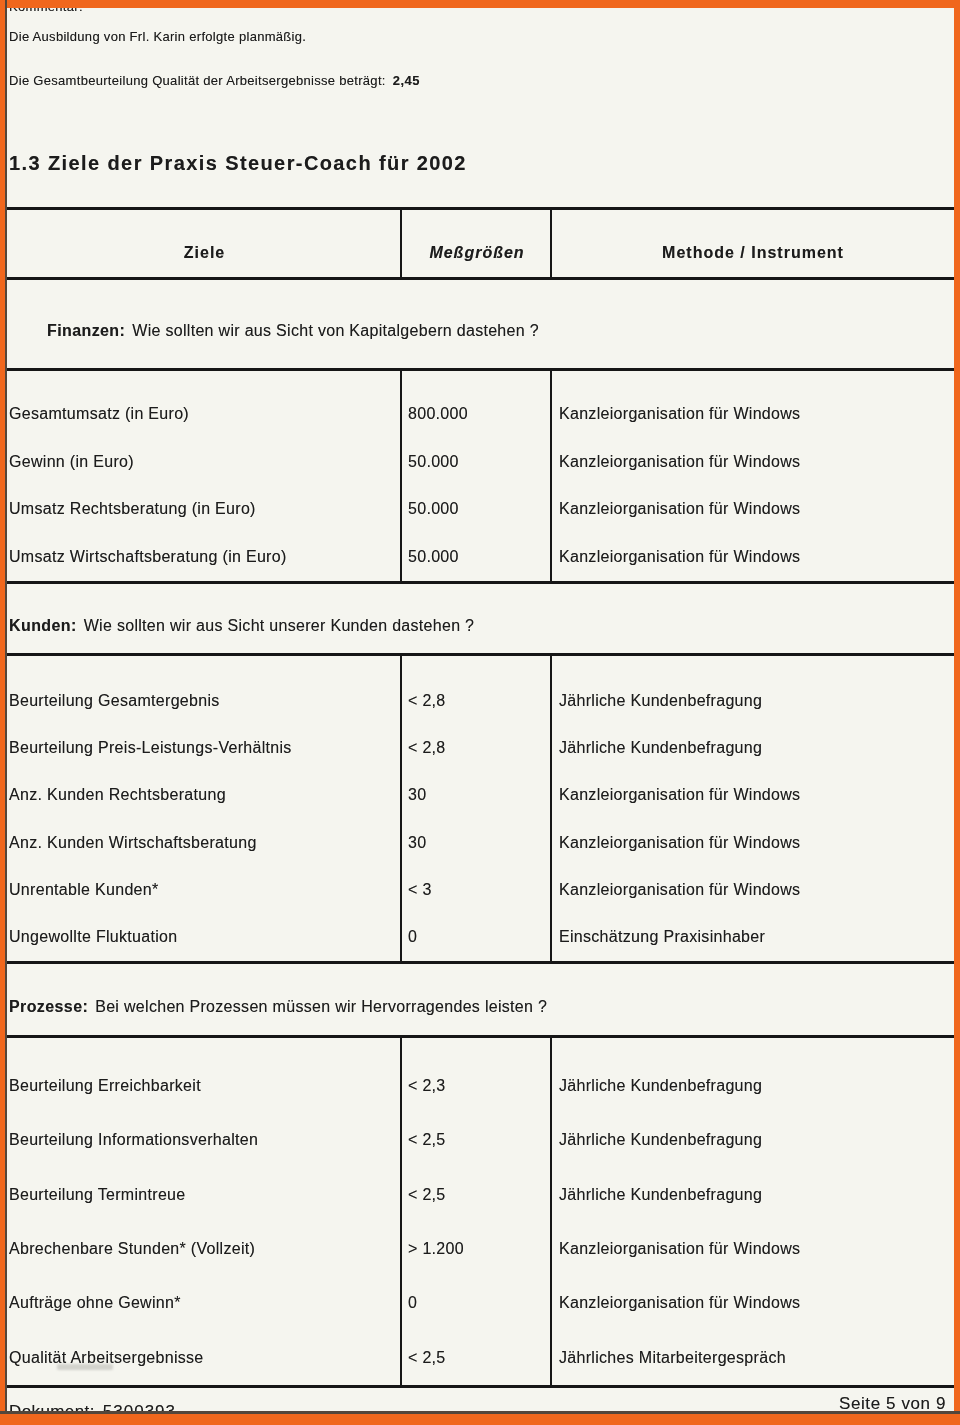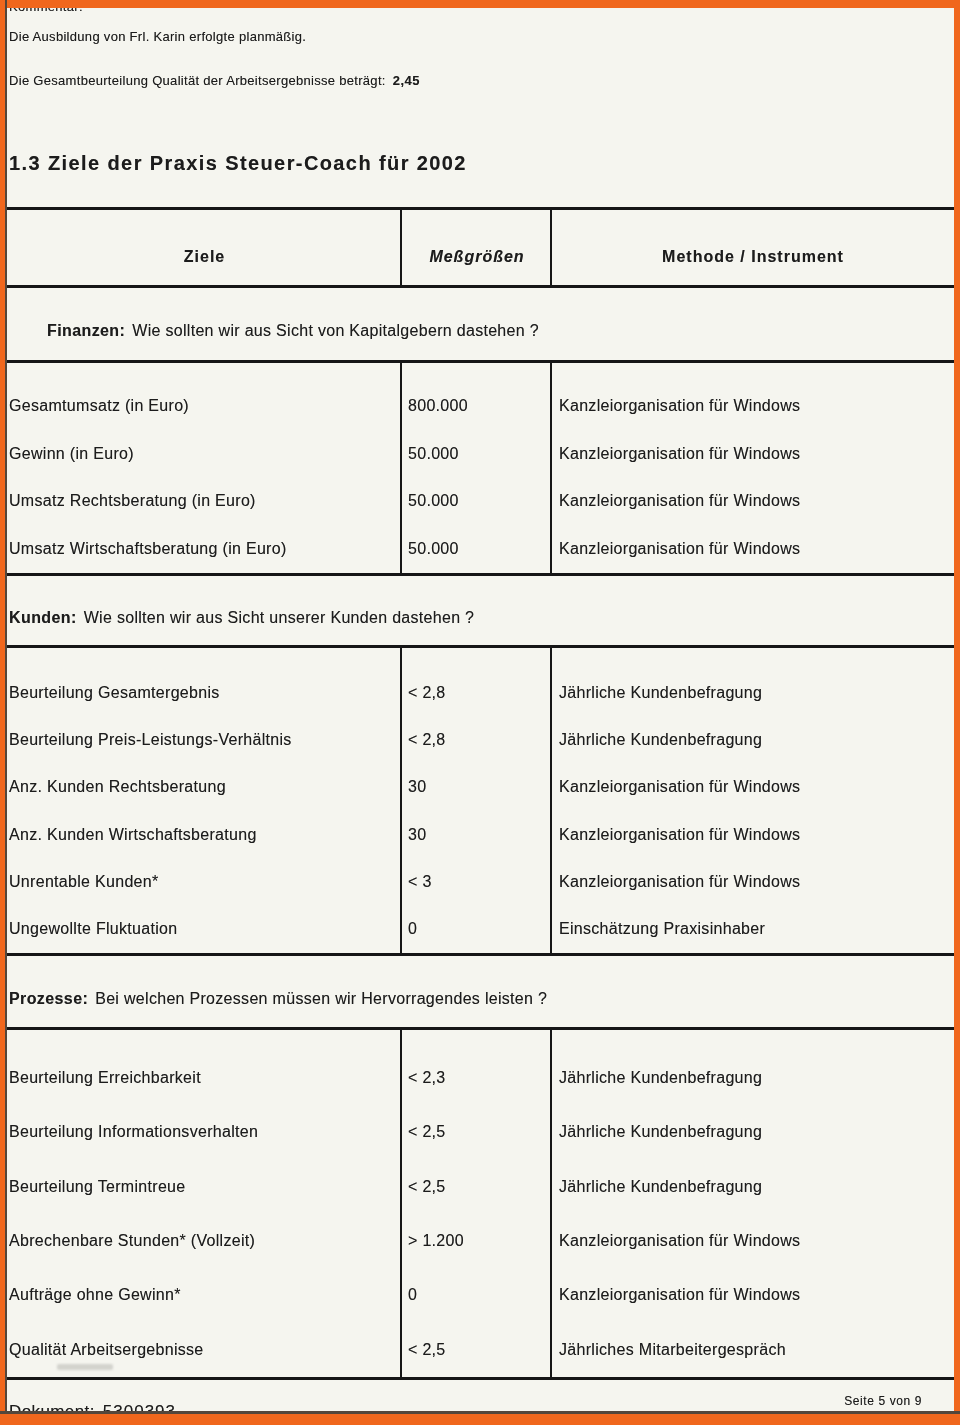--- a/index.html
+++ b/index.html
@@ -35,43 +35,43 @@
   #rating-line .val{font-weight:bold;margin-left:7px;letter-spacing:.5px;}
   #heading{top:152px;font-size:20px;font-weight:bold;letter-spacing:1.4px;}
 
   
   .btable{
     position:absolute;top:207px;left:7px;width:947px;
     border-top:3px solid var(--line);
     font-size:16px;
   }
   .btable > div{border-bottom:3px solid var(--line);}
-  .t-head{position:relative;height:78px;display:flex;align-items:center;padding-top:18px;font-weight:bold;letter-spacing:1px;}
+  .t-head{position:relative;height:70px;display:flex;align-items:center;padding-top:18px;font-weight:bold;letter-spacing:1px;}
   .t-head .hc{text-align:center;}
   .hc1{width:395px;}
   .hc2{width:150px;font-style:italic;}
   .hc3{flex:1;}
   .sect{display:flex;align-items:center;padding:14px 0 0 2px;}
   .sect .lbl{font-weight:bold;margin-right:7px;letter-spacing:.4px;}
-  .s1{height:75px;padding-left:40px;} .s2{height:72px;} .s3{height:74px;}
+  .s1{height:91px;padding-left:40px;} .s2{height:72px;} .s3{height:74px;}
   .group{position:relative;display:flex;flex-direction:column;}
   .g1{height:213px;padding-top:19px;}
   .g2{height:308px;padding-top:21px;}
   .g3{height:350px;padding-top:21px;}
   .t-row{flex:1;display:flex;align-items:center;}
   .c1{width:395px;padding-left:2px;}
   .c2{width:150px;padding-left:6px;}
   .c3{flex:1;padding-left:7px;}
   .vline{position:absolute;top:0;bottom:0;width:2px;background:var(--line);}
   .v1{left:393px;} .v2{left:543px;}
 
   
   .footer-left{position:absolute;left:9px;top:1394px;font-size:17px;letter-spacing:.4px;margin-top:8px;}
   .footer-left .num{margin-left:8px;letter-spacing:1px;}
-  .footer-right{position:absolute;right:38px;top:1394px;font-size:12px;letter-spacing:.6px;}
+  .footer-right{position:absolute;right:14px;top:1394px;font-size:17px;letter-spacing:.6px;}
   .smudge{
     position:absolute;left:57px;top:1364px;width:56px;height:6px;
     background:rgba(90,90,85,.22);border-radius:2px;filter:blur(1px);
   }
 </style>
 </head>
 <body>
 
 <div class="intro txt" id="comment-label">Kommentar:</div>
 <div class="intro txt" id="comment-line">Die Ausbildung von Frl. Karin erfolgte planmäßig.</div>

